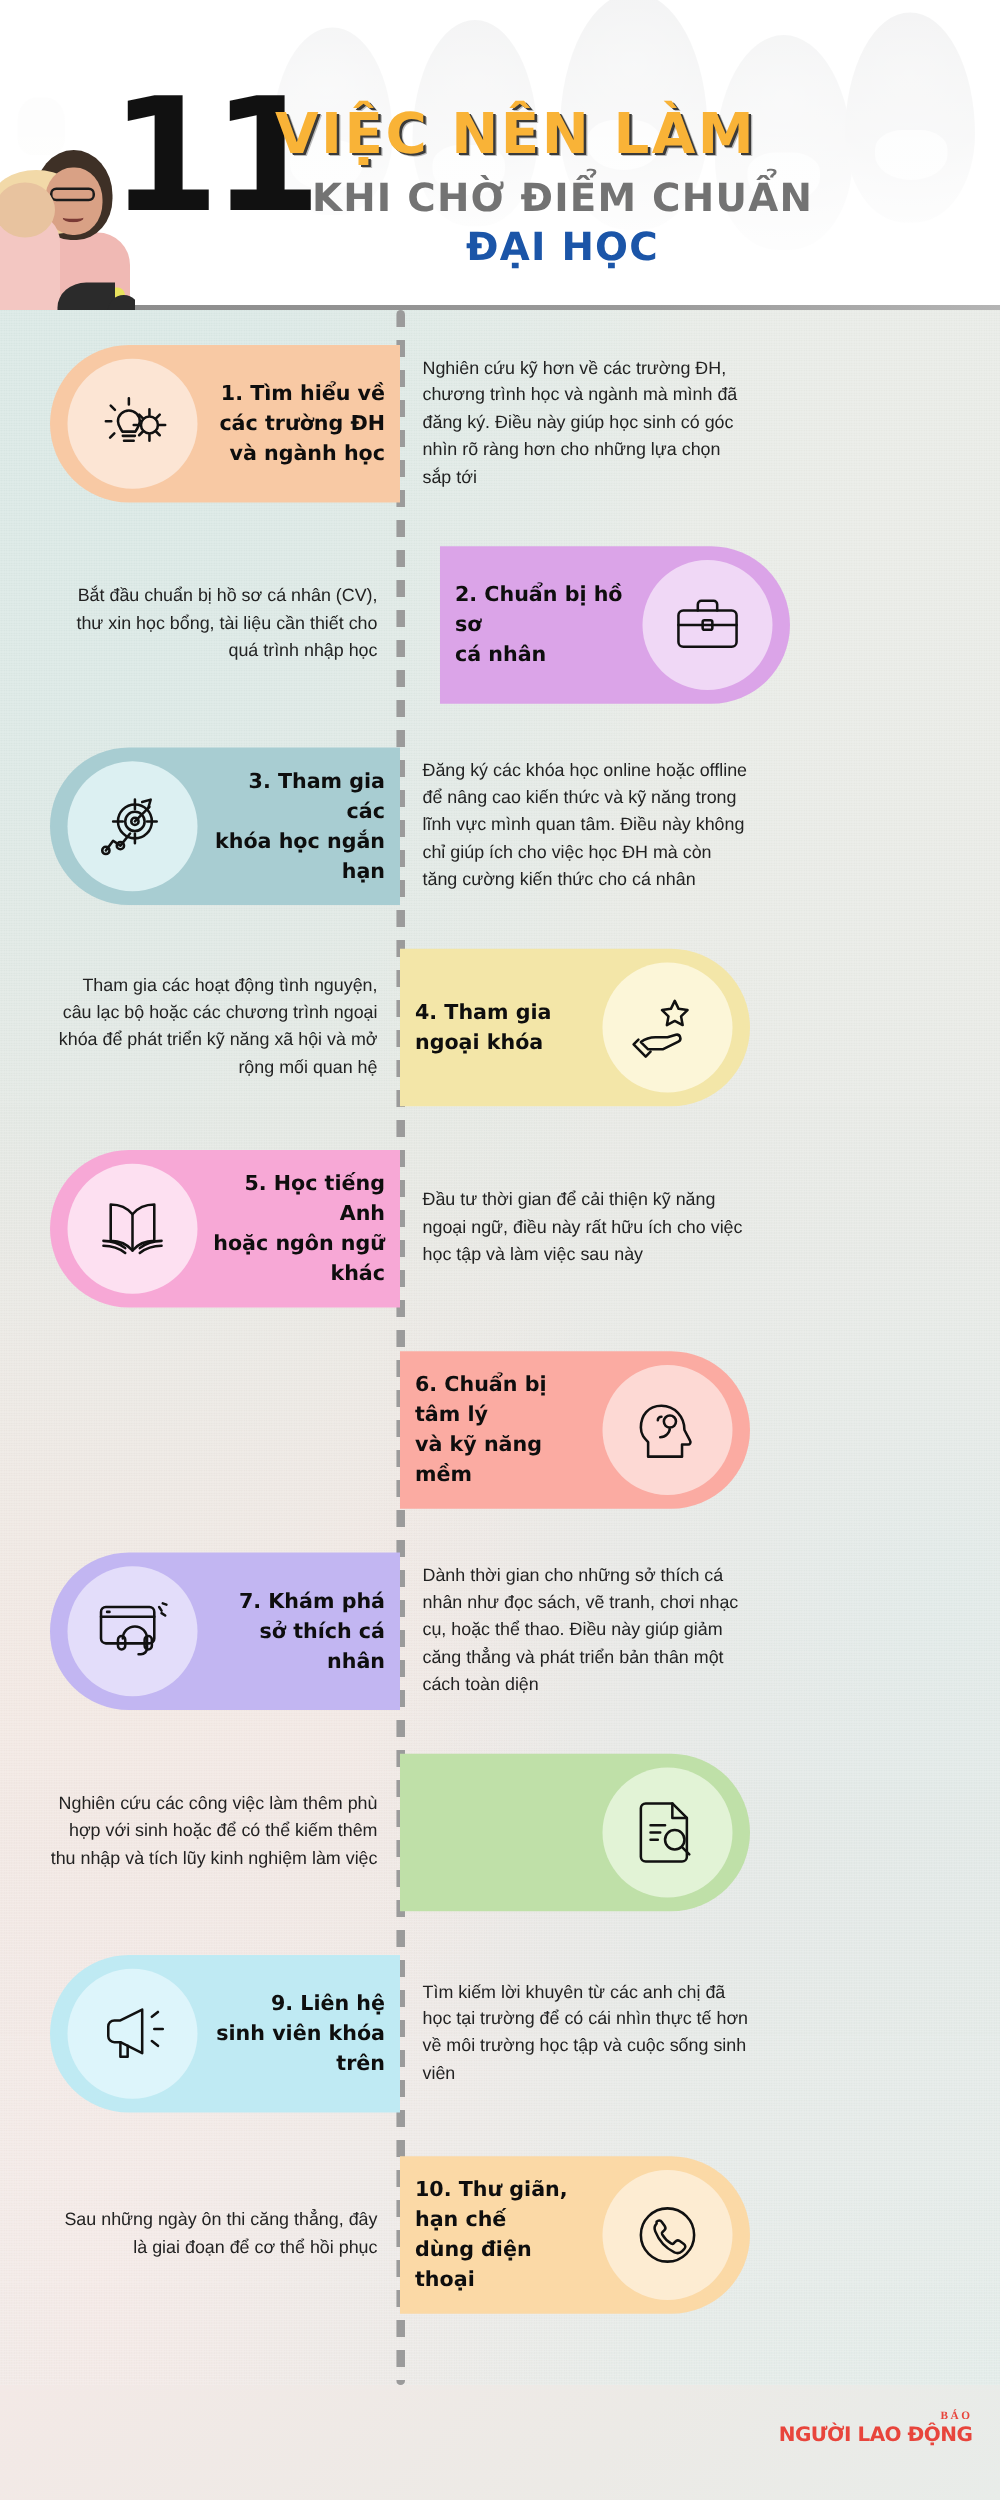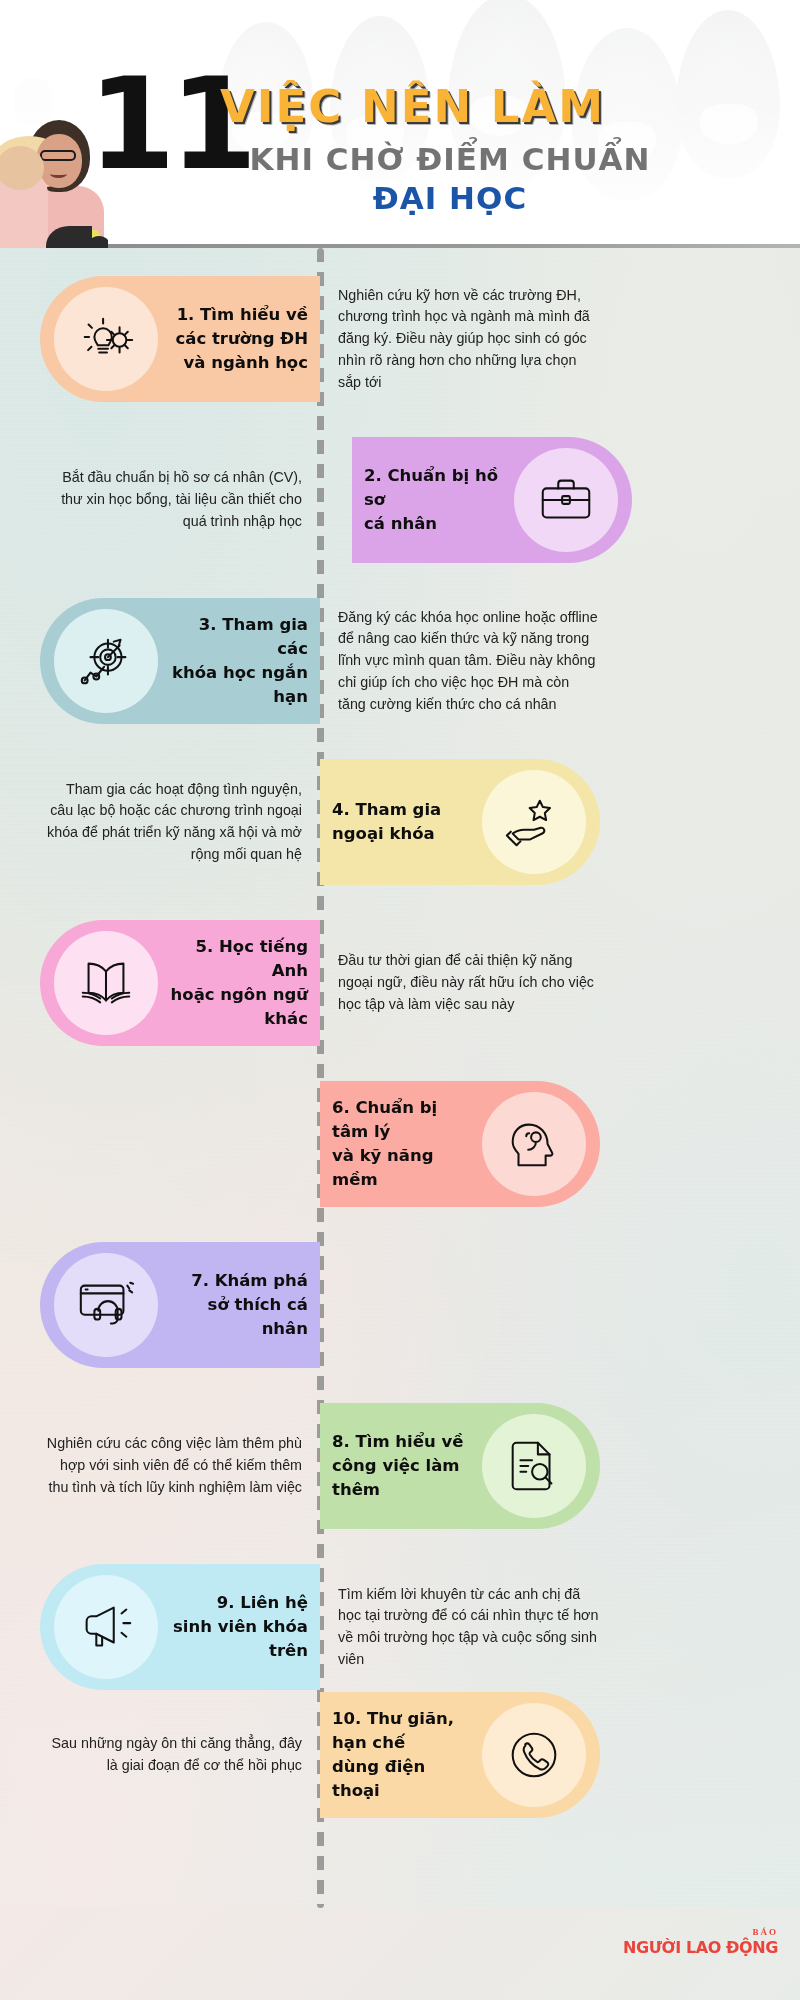--- a/index.html
+++ b/index.html
@@ -450,54 +450,54 @@
                 <path d="M11 16h2"></path>
     <path d="M24 38a10 10 0 0 1 20 0v8a5 5 0 0 1-5 5h-2"></path>
     <rect x="20" y="36" width="6" height="11" rx="3"></rect>
     <rect x="42" y="36" width="6" height="11" rx="3"></rect>
     <path d="M54 12l2 3M57 9l3 1M56 17l3 2"></path>
   </g>
             </svg>
           </div>
           <div class="pill-title">7. Khám phá<br>sở thích cá nhân</div>
         </div>
+        <div class="desc right">Dành thời gian cho những sở thích cá nhân như đọc sách, vẽ tranh, chơi nhạc cụ, hoặc thể thao. Điều này giúp giảm căng thẳng và phát triển bản thân một cách toàn diện</div>
       </div>
       <div class="row" style="top: 1155px;">
         <div class="pill right" style="background: rgb(191, 224, 168);">
           <div class="icon-circle" style="background: rgb(226, 243, 214);">
             <svg viewBox="0 0 64 64">
               <g fill="none" stroke="#111" stroke-width="2.1" stroke-linecap="round" stroke-linejoin="round">
     <path d="M14 8h22l12 12v32a4 4 0 0 1-4 4H14a4 4 0 0 1-4-4V12a4 4 0 0 1 4-4z"></path>
     <path d="M36 8v12h12"></path>
     <path d="M18 26h12M18 32h8M18 38h6"></path>
     <circle cx="38" cy="38" r="8"></circle>
                 <path d="m44 44 6 6"></path>
   </g>
             </svg>
           </div>
-          <div class="pill-title">8. Tìm hiểu về<br>công việc làm thêm</div>
-        </div>
-        <div class="desc left">Nghiên cứu các công việc làm thêm phù hợp với sinh viên để có thể kiếm thêm thu tình và tích lũy kinh nghiệm làm việc</div>
+        </div>
+        <div class="desc left">Nghiên cứu các công việc làm thêm phù hợp với sinh hoặc để có thể kiếm thêm thu nhập và tích lũy kinh nghiệm làm việc</div>
       </div>
       <div class="row" style="top: 1316px;">
         <div class="pill left" style="background: rgb(191, 234, 243);">
           <div class="icon-circle" style="background: rgb(221, 245, 251);">
             <svg viewBox="0 0 64 64">
               <g fill="none" stroke="#111" stroke-width="2.1" stroke-linecap="round" stroke-linejoin="round">
     <path d="M12 26v8a5 5 0 0 0 5 5h5l18 9V12L22 21h-5a5 5 0 0 0-5 5z"></path>
     <path d="M22 39v12h6V42"></path>
     <path d="M48 18l5-4M50 28h7M48 38l5 4"></path>
   </g>
             </svg>
           </div>
           <div class="pill-title">9. Liên hệ<br>sinh viên khóa trên</div>
         </div>
         <div class="desc right">Tìm kiếm lời khuyên từ các anh chị đã học tại trường để có cái nhìn thực tế hơn về môi trường học tập và cuộc sống sinh viên</div>
       </div>
-      <div class="row" style="top: 1444px;">
+      <div class="row" style="top: 1477px;">
         <div class="pill right" style="background: rgb(251, 217, 166);">
           <div class="icon-circle" style="background: rgb(253, 236, 210);">
             <svg viewBox="0 0 64 64">
               <g fill="none" stroke="#111" stroke-width="2.1" stroke-linecap="round" stroke-linejoin="round">
     <circle cx="32" cy="32" r="22"></circle>
     <path d="M23 21c1.5-1.5 3.3-1.2 4.3.2l2.4 3.4c.9 1.3.7 2.6-.4 3.6l-1.4 1.3c-.6.6-.7 1.2-.3 2a20 20 0 0 0 7.6 7.6c.8.4 1.4.3 2-.3l1.3-1.4c1-1.1 2.3-1.3 3.6-.4l3.4 2.4c1.4 1 1.7 2.8.2 4.3l-1.6 1.6c-1.7 1.7-4 2.1-6.4 1.1A33 33 0 0 1 21.9 29c-1-2.4-.6-4.7 1.1-6.4z"></path>
   </g>
             </svg>
           </div>
           <div class="pill-title">10. Thư giãn, hạn chế<br>dùng điện thoại</div>

